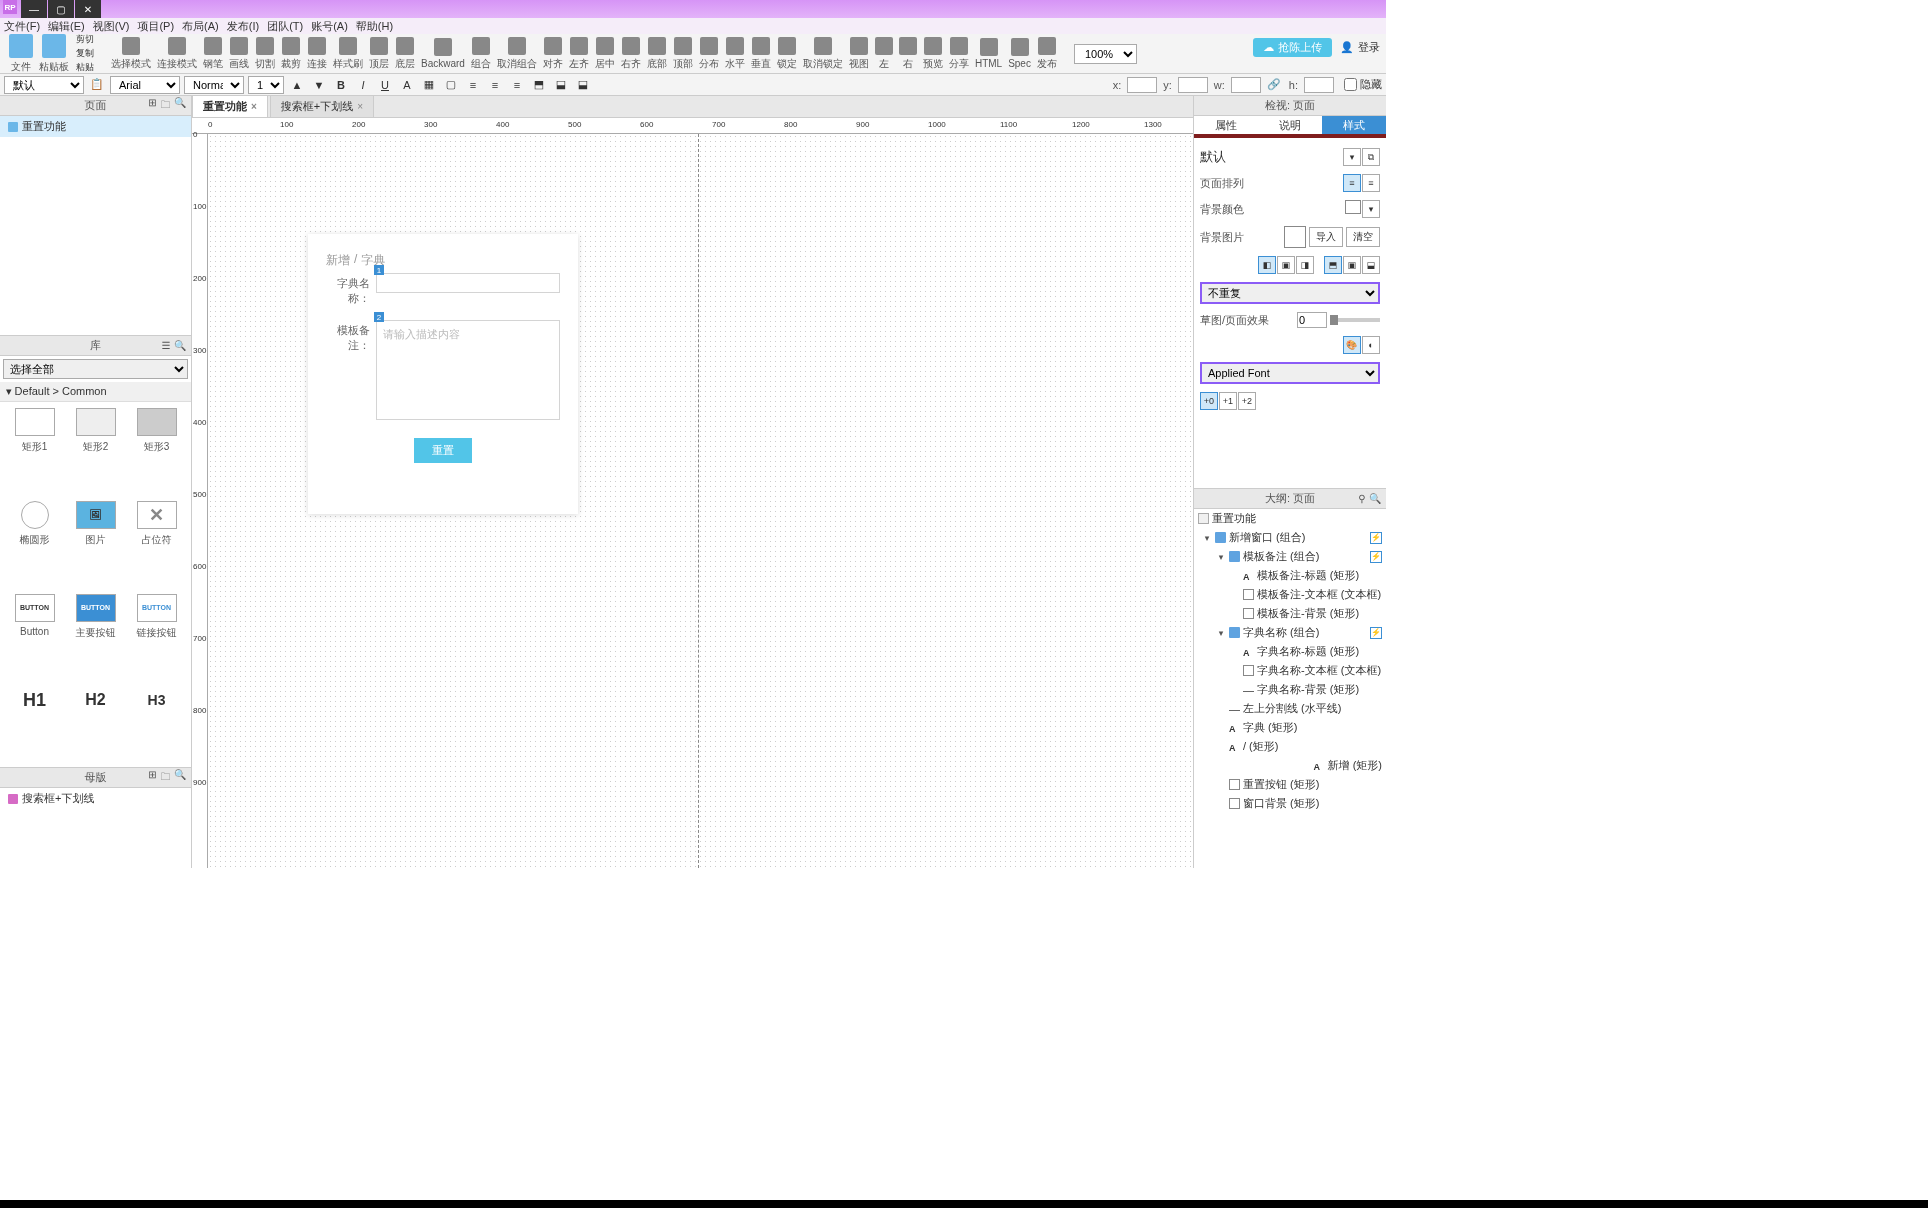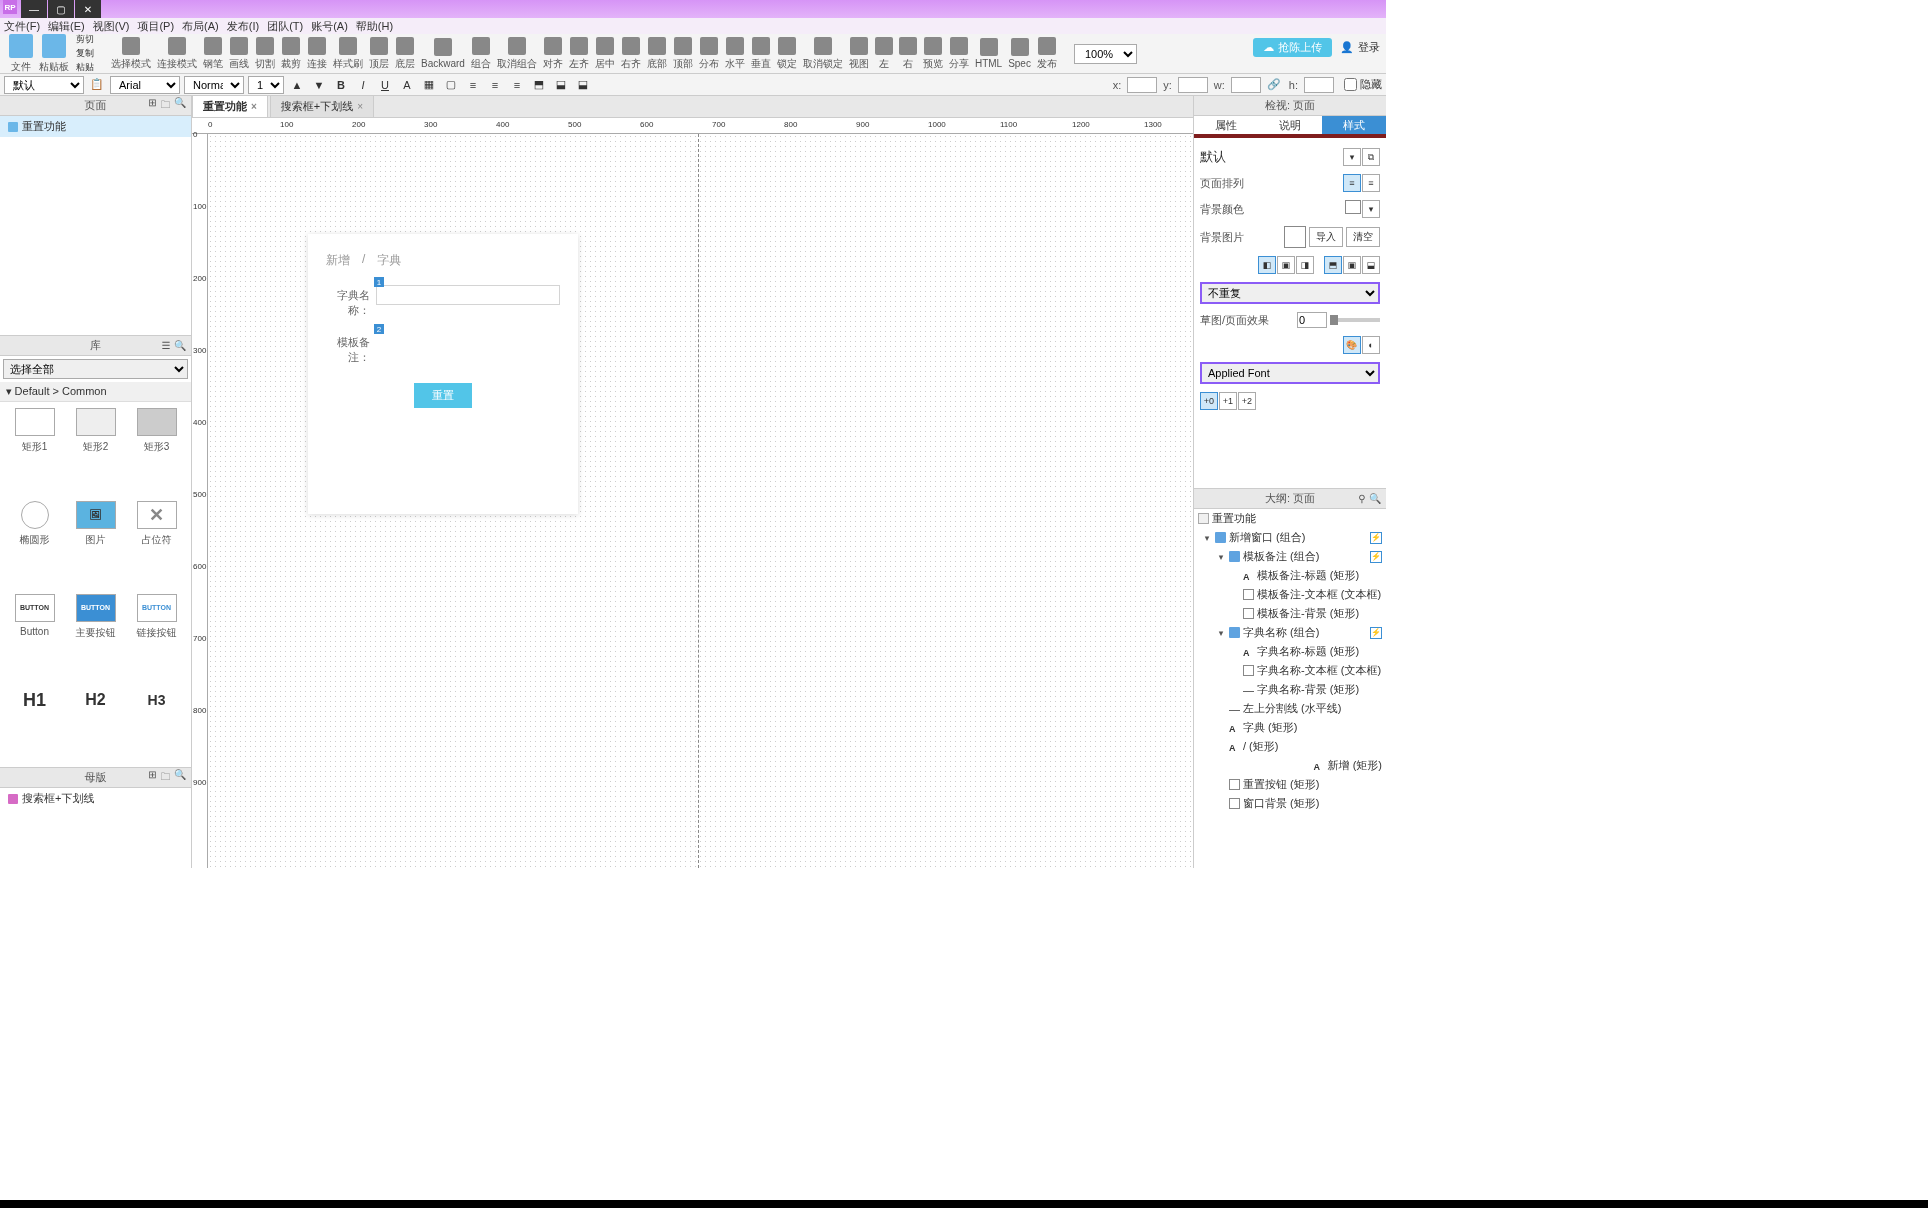--- a/index.html
+++ b/index.html
@@ -79,21 +79,21 @@
 .canvas-wrap { flex: 1; position: relative; overflow: hidden; background: #fff; }
 .ruler-h { height: 16px; background: #fff; border-bottom: 1px solid #aaa; position: relative; font-size: 8px; }
 .ruler-h .lbl { position: absolute; bottom: 4px; }
 .ruler-v { width: 16px; background: #fff; border-right: 1px solid #aaa; position: absolute; left: 0; top: 16px; bottom: 0; }
 .ruler-v .lbl { position: absolute; font-size: 8px; transform: translateY(-50%); left: 1px; }
 .canvas { position: absolute; left: 16px; top: 16px; right: 0; bottom: 0; background-image: radial-gradient(circle, #ccc 0.5px, transparent 0.5px); background-size: 5px 5px; overflow: hidden; }
 .canvas .guide-v { position: absolute; top: 0; bottom: 0; border-left: 1px dashed #888; }
 
 
 .mock-dialog { position: absolute; left: 100px; top: 100px; width: 270px; height: 280px; background: #fff; box-shadow: 0 1px 6px rgba(0,0,0,.15); padding: 18px; }
-.mock-dialog .tabs2 { display: flex; gap: 12px; font-size: 12px; color: #999; margin-bottom: 16px; }
+.mock-dialog .tabs2 { display: flex; gap: 4px; font-size: 12px; color: #999; margin-bottom: 4px; }
 .mock-dialog .tabs2 .t { cursor: pointer; }
 .mock-row { display: flex; align-items: flex-start; margin-bottom: 14px; position: relative; }
 .mock-lbl { width: 50px; font-size: 11px; color: #666; text-align: right; padding-right: 6px; padding-top: 3px; }
 .mock-input { flex: 1; border: 1px solid #d4d4d4; height: 20px; }
 .mock-textarea { flex: 1; border: 1px solid #d4d4d4; height: 100px; font-size: 11px; color: #bbb; padding: 6px; }
 .badge { position: absolute; width: 10px; height: 10px; background: #3b8fd4; color: #fff; font-size: 8px; display: flex; align-items: center; justify-content: center; top: -8px; left: 48px; }
 .mock-btn { background: #52c5e8; color: #fff; border: none; padding: 5px 18px; font-size: 11px; margin: 18px auto 0; display: block; cursor: pointer; }
 
 
 .insp-tabs { height: 22px; display: flex; border-bottom: 4px solid #7f1d1d; }
@@ -500,20 +500,21 @@
             <span class="t">字典</span>
           </div>
           <div class="mock-row">
             <div class="badge">1</div>
             <div class="mock-lbl">字典名称：</div>
             <div class="mock-input"></div>
           </div>
           <div class="mock-row">
             <div class="badge">2</div>
             <div class="mock-lbl">模板备注：</div>
+            <div class="mock-textarea">请输入描述内容</div>
           </div>
           <button class="mock-btn">重置</button>
         </div>
       </div>
     </div>
   </div>
 
   <div class="right-col">
     <div class="panel-head">
         <span>检视: 页面</span>

